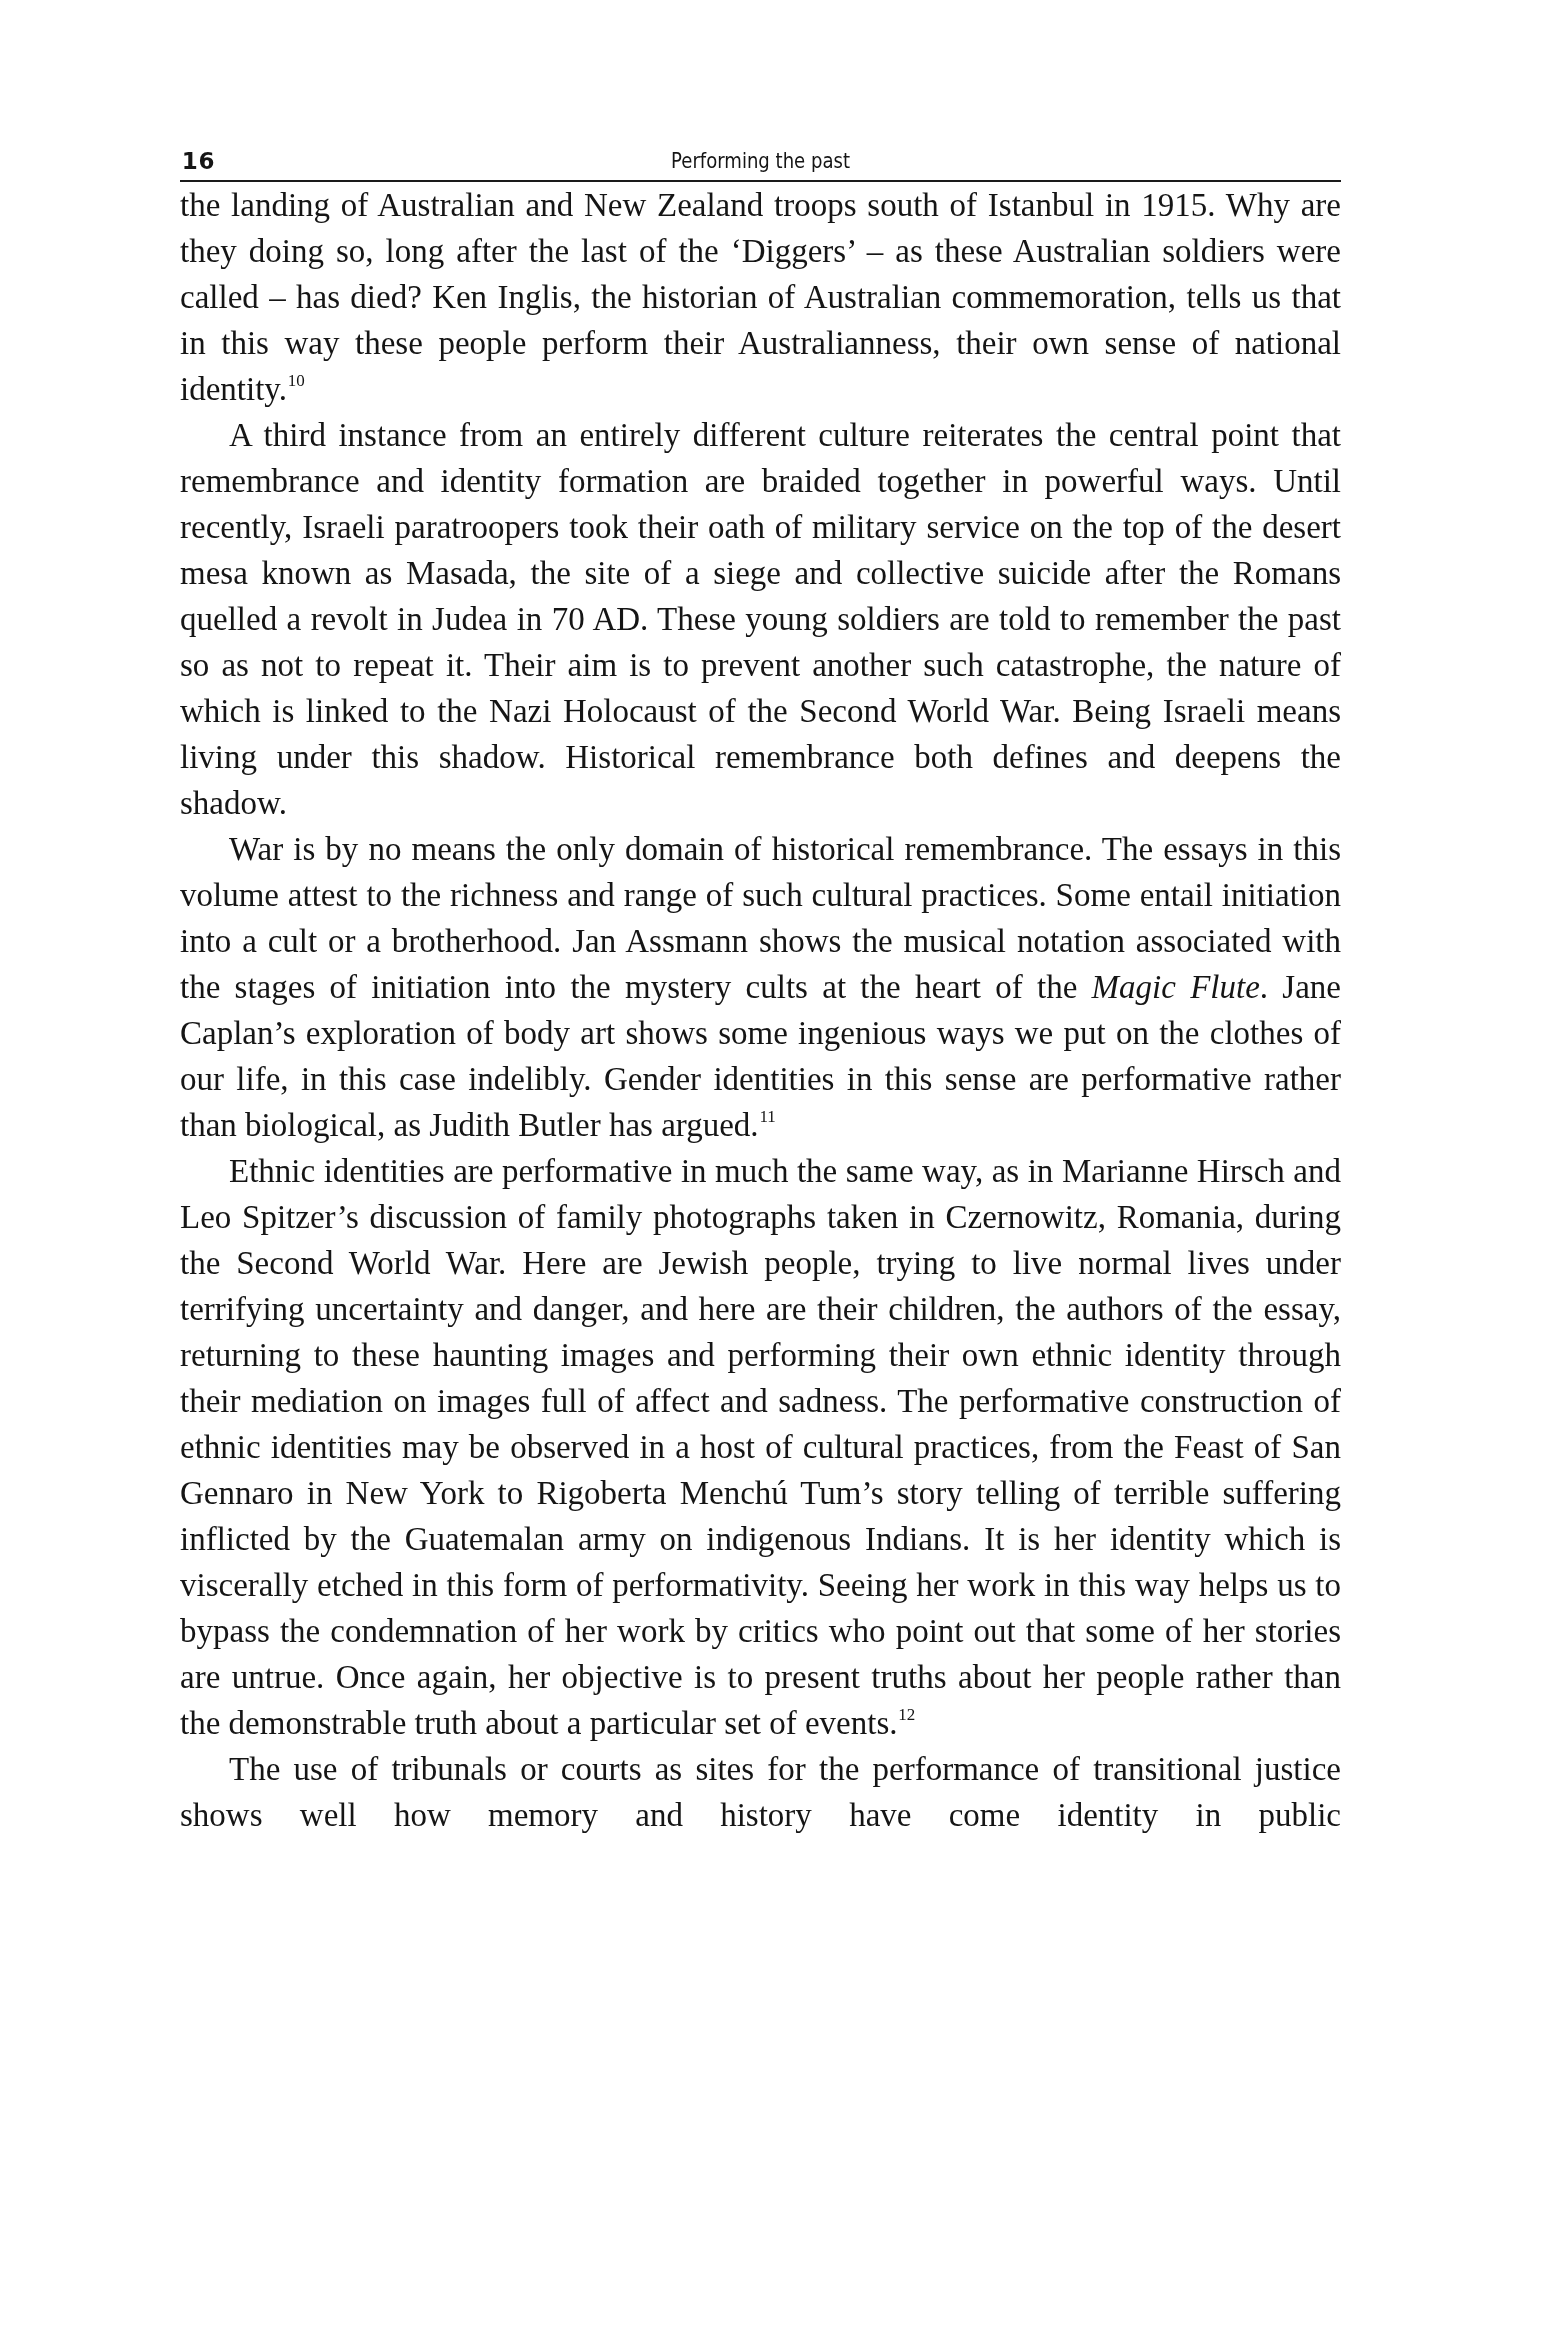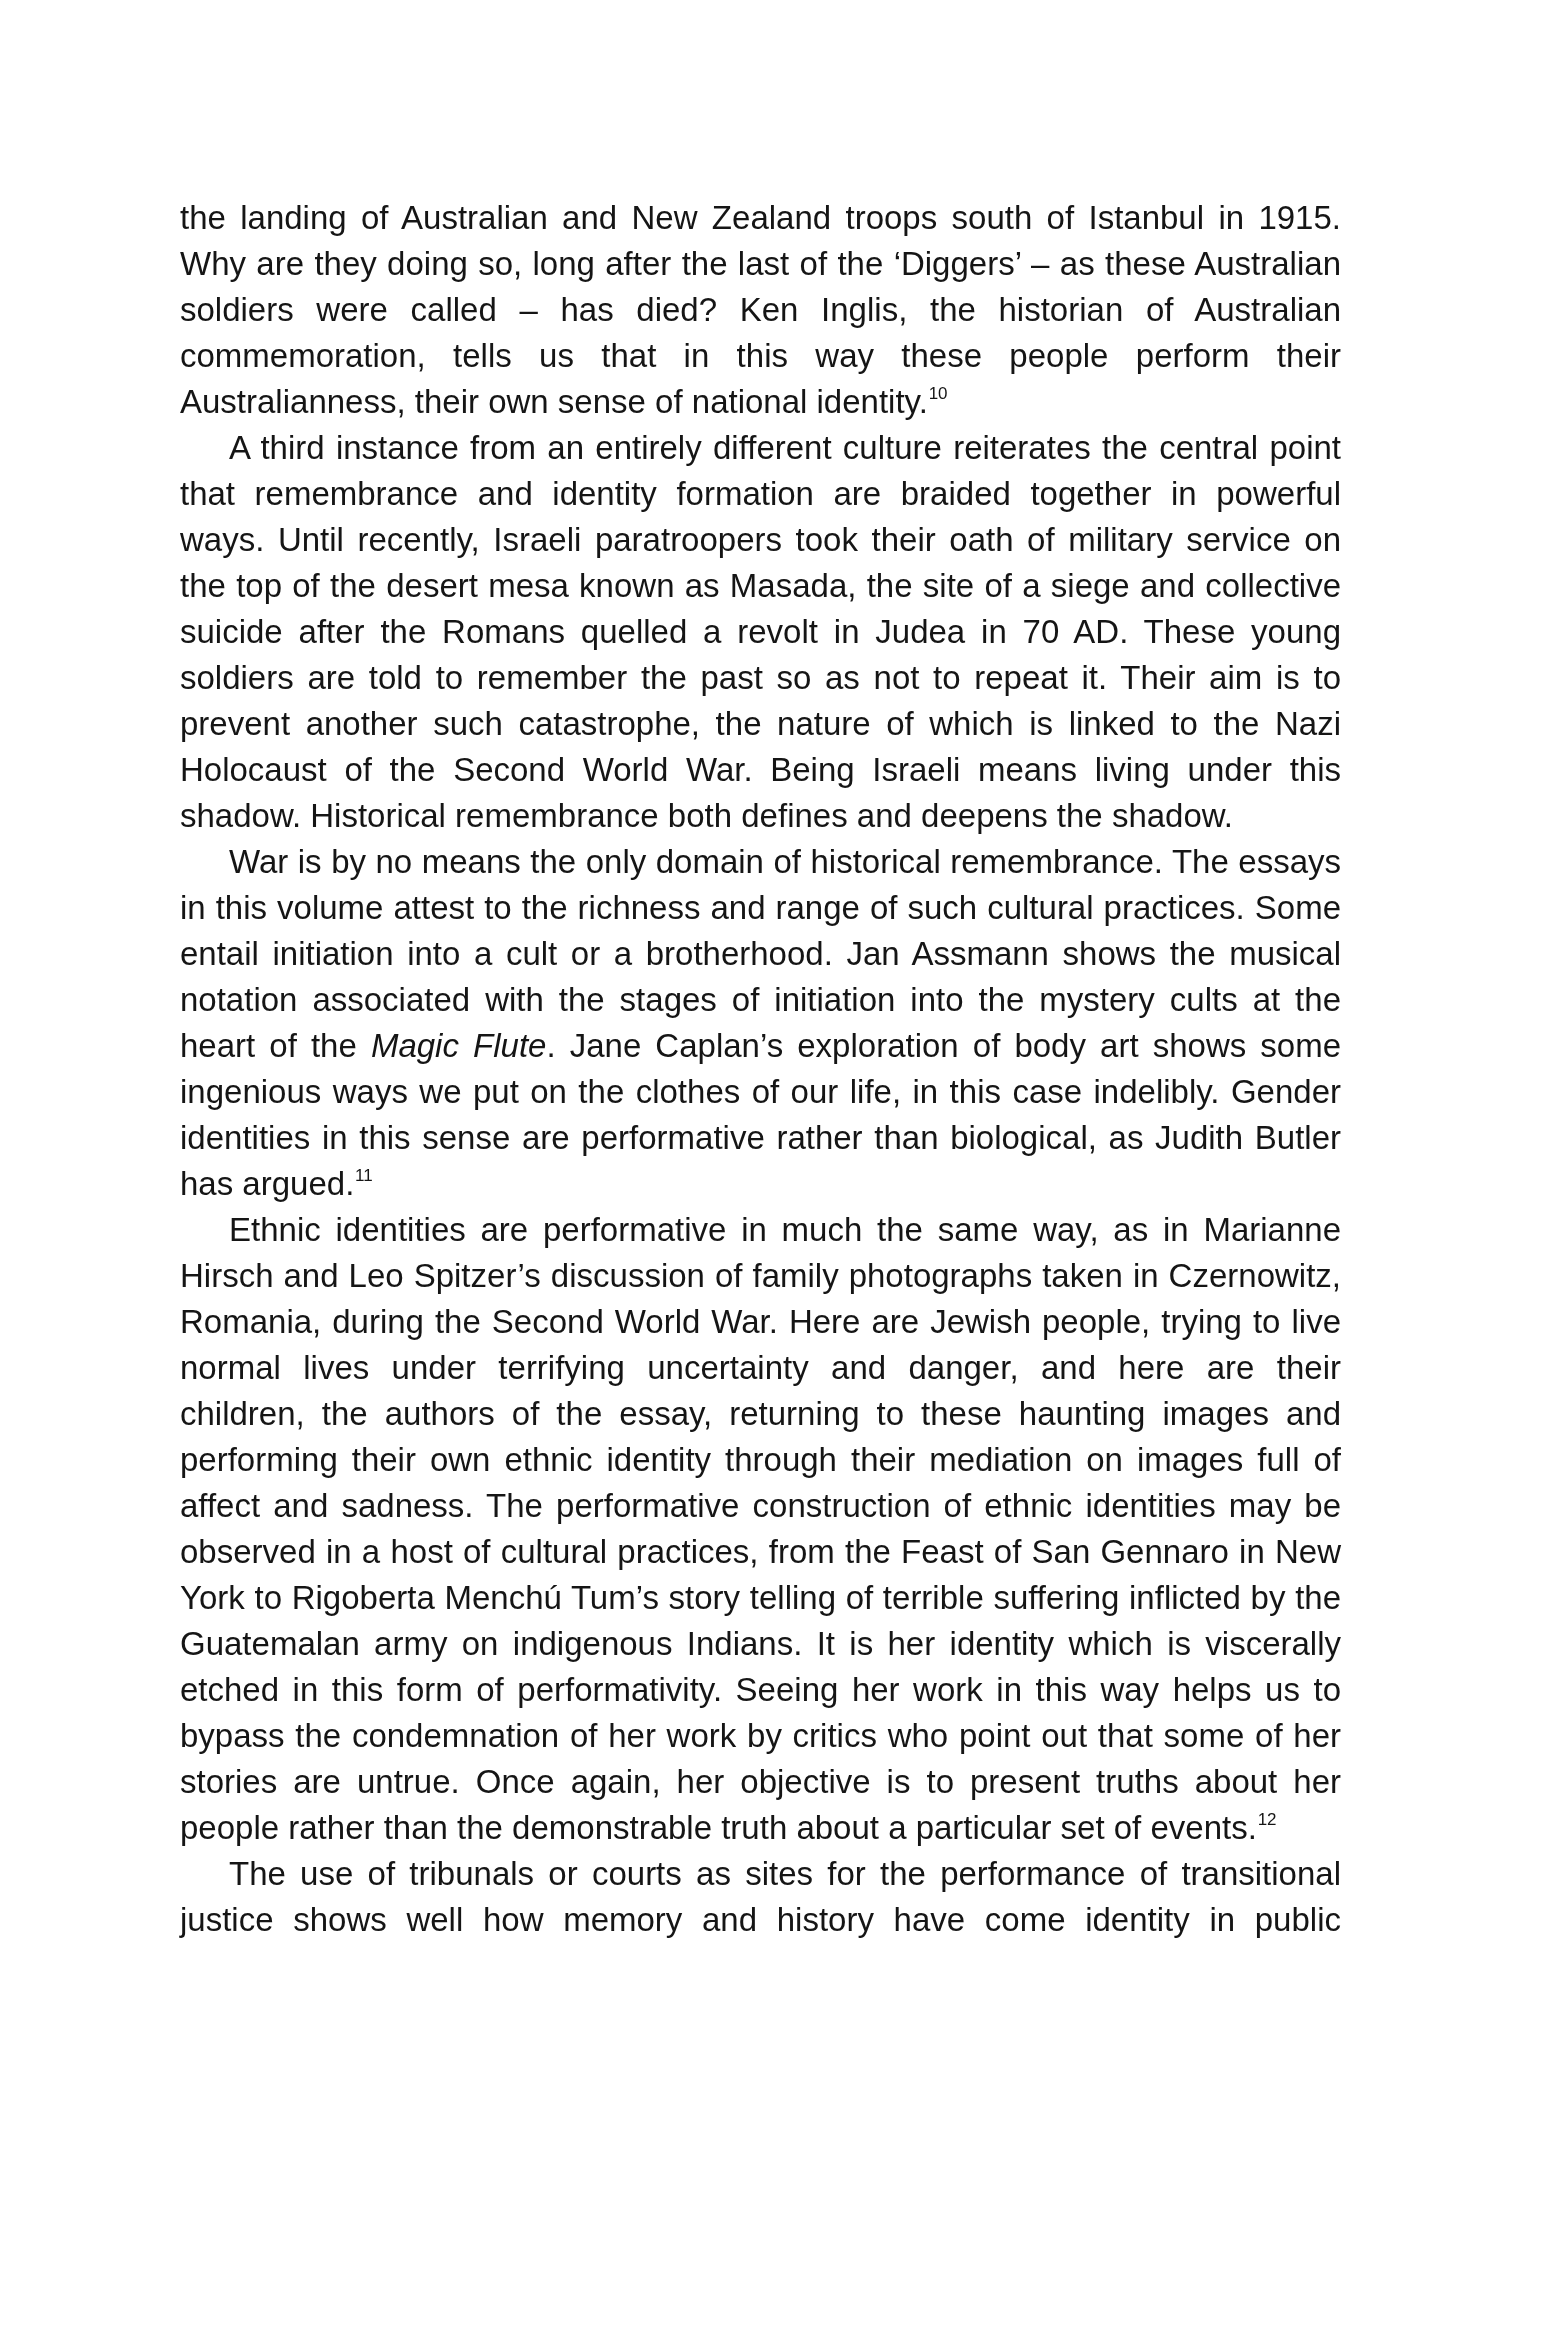--- a/index.html
+++ b/index.html
@@ -1,31 +1,35 @@
 <!DOCTYPE html>
 <html style="font-size:13.6px"><head>
 <meta charset="utf-8">
 <style>
   html, body { margin: 0; padding: 0; background: #ffffff; }
   body { width: 1562px; height: 2342px; position: relative; overflow: hidden; }
   .page { position: absolute; left: 180px; top: 146px; width: 1161px; color: #151515; }
   .running-head { position: relative; height: 34px; border-bottom: 2.5px solid #1a1a1a; }
   .folio { position: absolute; left: 1.7px; top: 1.7px; font-family: "DejaVu Sans", sans-serif; font-weight: bold; font-size: 23px; line-height: 27px; letter-spacing: 0.8px; }
   .head-title { position: absolute; left: 0; right: 0; top: 3.4px; text-align: center; font-family: "DejaVu Sans", sans-serif; font-size: 21px; line-height: 25.4px; transform: scaleX(0.86); }
-  .body-text { margin-top: 49px; font-family: Liberation Sans, sans-serif; font-size: 33px; line-height: 46px; text-align: justify; }
+  .body-text { font-family: Liberation Serif, serif; font-size: 33px; line-height: 46px; text-align: justify; }
   .body-text p { margin: 0; }
   .body-text p.indent { text-indent: 49px; }
   sup.fn { font-size: 17px; line-height: 0; vertical-align: 13.6px; margin-left: 0.8px; }
   em { font-style: italic; }
   .last-line-justify { text-align-last: justify; }
 </style>
 </head>
 <body>
 
 <div class="page">
+  <div class="running-head">
+    <span class="folio">16</span>
+    <span class="head-title">Performing the past</span>
+  </div>
   <div class="body-text" id="body-text">
       <p><span>the landing of Australian and New Zealand troops south of Istanbul in 1915. Why are they doing so, long after the last of the ‘Diggers’ – as these Australian soldiers were called – has died? Ken Inglis, the historian of Australian commemoration, tells us that in this way these people perform their Australianness, their own sense of national identity.</span><sup class="fn">10</sup></p>
       <p class="indent"><span>A third instance from an entirely different culture reiterates the central point that remembrance and identity formation are braided together in powerful ways. Until recently, Israeli paratroopers took their oath of military service on the top of the desert mesa known as Masada, the site of a siege and collective suicide after the Romans quelled a revolt in Judea in 70 AD. These young soldiers are told to remember the past so as not to repeat it. Their aim is to prevent another such catastrophe, the nature of which is linked to the Nazi Holocaust of the Second World War. Being Israeli means living under this shadow. Historical remembrance both defines and deepens the shadow.</span></p>
       <p class="indent"><span>War is by no means the only domain of historical remembrance. The essays in this volume attest to the richness and range of such cultural practices. Some entail initiation into a cult or a brotherhood. Jan Assmann shows the musical notation associated with the stages of initiation into the mystery cults at the heart of the </span><em>Magic Flute</em><span>. Jane Caplan’s exploration of body art shows some ingenious ways we put on the clothes of our life, in this case indelibly. Gender identities in this sense are performative rather than biological, as Judith Butler has argued.</span><sup class="fn">11</sup></p>
       <p class="indent"><span>Ethnic identities are performative in much the same way, as in Marianne Hirsch and Leo Spitzer’s discussion of family photographs taken in Czernowitz, Romania, during the Second World War. Here are Jewish people, trying to live normal lives under terrifying uncertainty and danger, and here are their children, the authors of the essay, returning to these haunting images and performing their own ethnic identity through their mediation on images full of affect and sadness. The performative construction of ethnic identities may be observed in a host of cultural practices, from the Feast of San Gennaro in New York to Rigoberta Menchú Tum’s story telling of terrible suffering inflicted by the Guatemalan army on indigenous Indians. It is her identity which is viscerally etched in this form of performativity. Seeing her work in this way helps us to bypass the condemnation of her work by critics who point out that some of her stories are untrue. Once again, her objective is to present truths about her people rather than the demonstrable truth about a particular set of events.</span><sup class="fn">12</sup></p>
       <p class="indent last-line-justify"><span>The use of tribunals or courts as sites for the performance of transitional justice shows well how memory and history have come identity in public</span></p>
     </div>
 </div>
 
 

